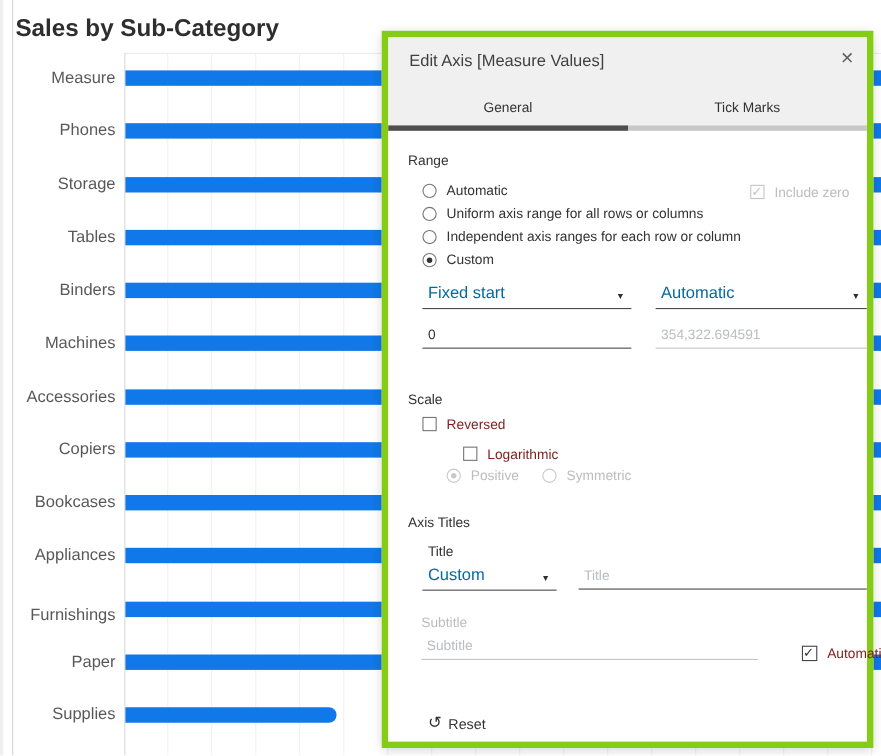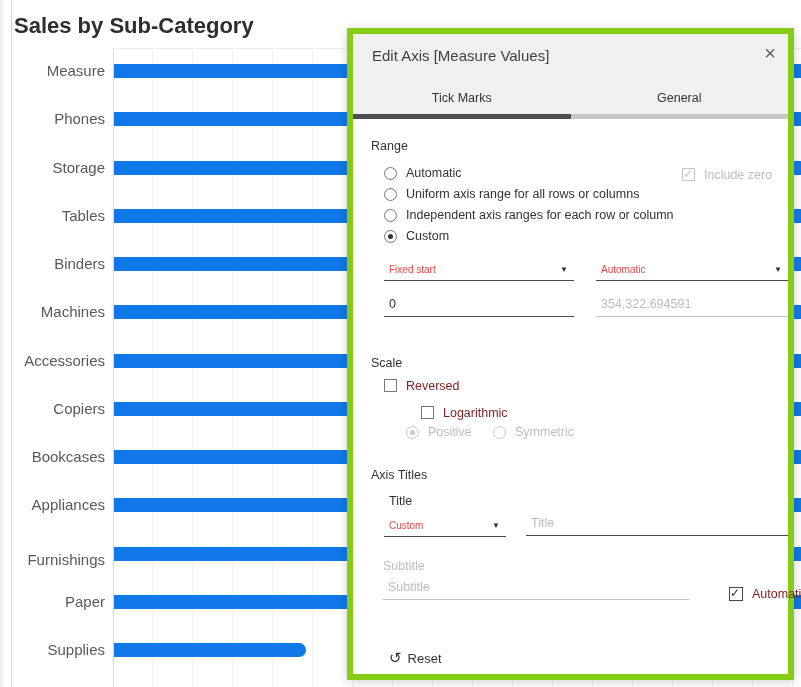--- a/index.html
+++ b/index.html
@@ -44,21 +44,21 @@
   .radio.disabled { border-color:#c9c9c9; }
   .radio.disabled.selected::after { background:#c9c9c9; }
 
   .checkbox { width:13px; height:13px; border:1px solid #767676; background:#fff; position:relative; flex:0 0 auto; }
   .checkbox.checked::after { content:"✓"; position:absolute; left:0px; top:-2px; font-size:12px; color:#333; }
   .checkbox.disabled { border-color:#c6c6c6; }
   .checkbox.disabled.checked::after { color:#c6c6c6; }
 
   .dropdown { position:absolute; height:24px; border-bottom:1px solid #4a4a4a; display:flex;
               align-items:flex-end; justify-content:space-between; padding:0 6px 5px 5px; cursor:pointer; }
-  .dropdown .dd-value { font-size:10px; color:#ef4444; }
+  .dropdown .dd-value { font-size:15px; color:#0369a1; }
   .dropdown .dd-arrow { font-size:8px; color:#2f2f2f; line-height:10px; }
 
   .uinput { position:absolute; height:22px; border:none; border-bottom:1px solid #4a4a4a; background:transparent;
             font-family:"Liberation Sans", sans-serif; font-size:12.5px; color:#333; padding:0 5px 4px 5px; outline:none; }
   .uinput.disabled, .uinput:disabled { border-bottom-color:#c4c4c4; color:#14532d; }
   .uinput::placeholder { color:#b9bdc2; opacity:1; }
 
   .sub-label { position:absolute; font-size:12.5px; color:#333; }
   .sub-label.disabled { color:#bdbdbd; }
 
@@ -146,22 +146,22 @@
         <div class="cat-label" style="top: 641px;">Supplies</div>
         <div class="bar rounded" style="top: 643px; width: 192px; background: rgb(16, 120, 232);"></div>
       </div>
   </div>
 
   <div class="dialog">
     <div class="dlg-header">
       <div class="dlg-title">Edit Axis [Measure Values]</div>
       <div class="dlg-close">×</div>
       <div class="tabs">
+        <div class="tab">General</div>
         <div class="tab">Tick Marks</div>
-        <div class="tab">General</div>
       </div>
       <div class="tab-underline">
         <div class="u-active"></div>
         <div class="u-rest"></div>
       </div>
     </div>
 
     <div class="dlg-body">
       <div class="heading pos-range-heading">Range</div>
       <div id="range-options">

